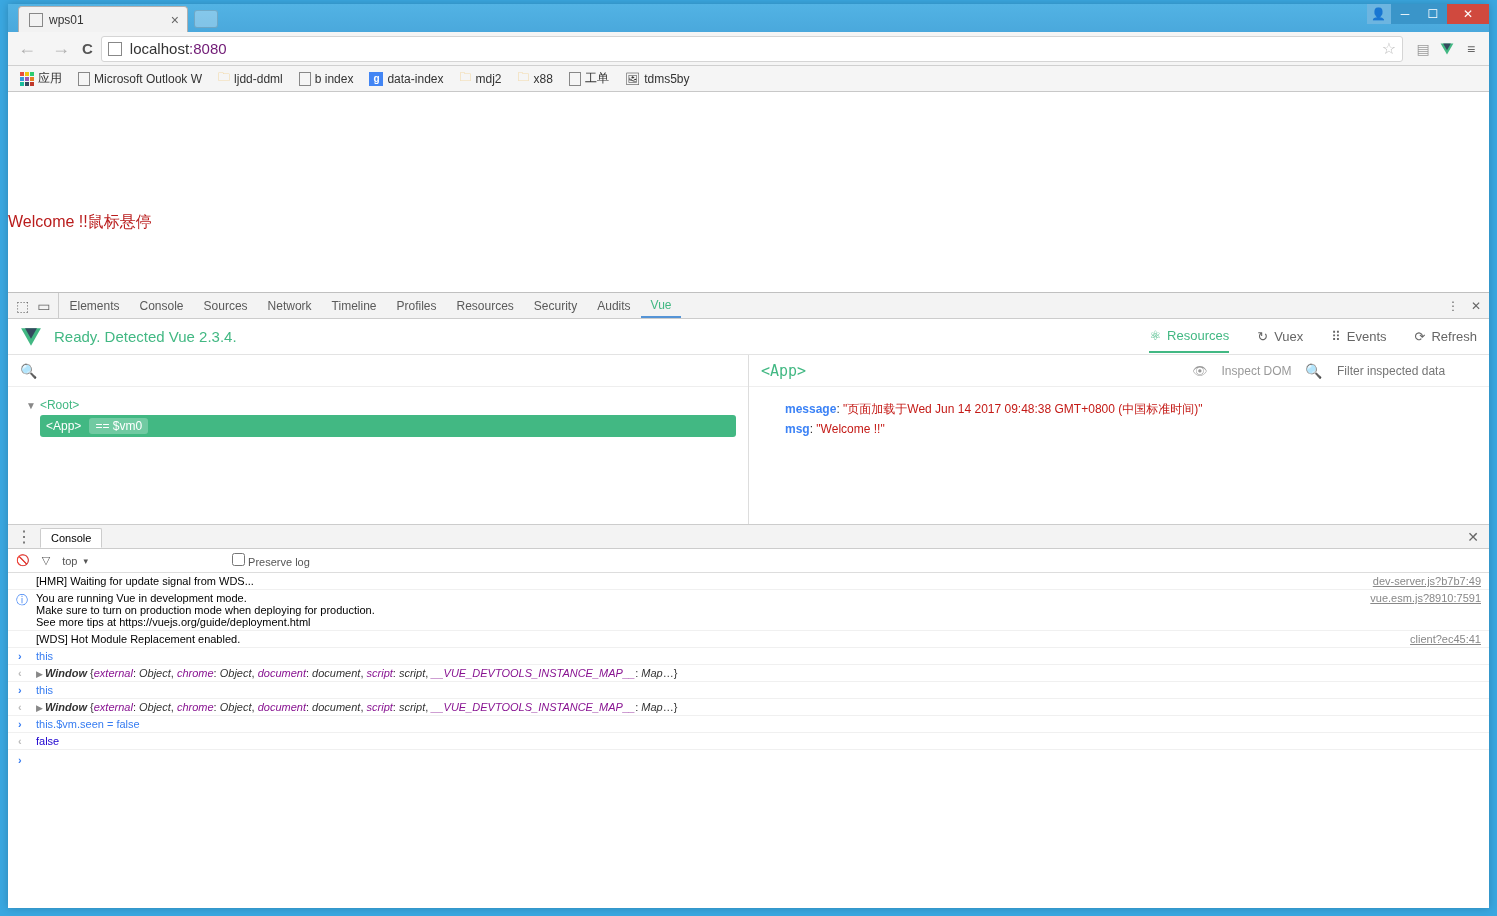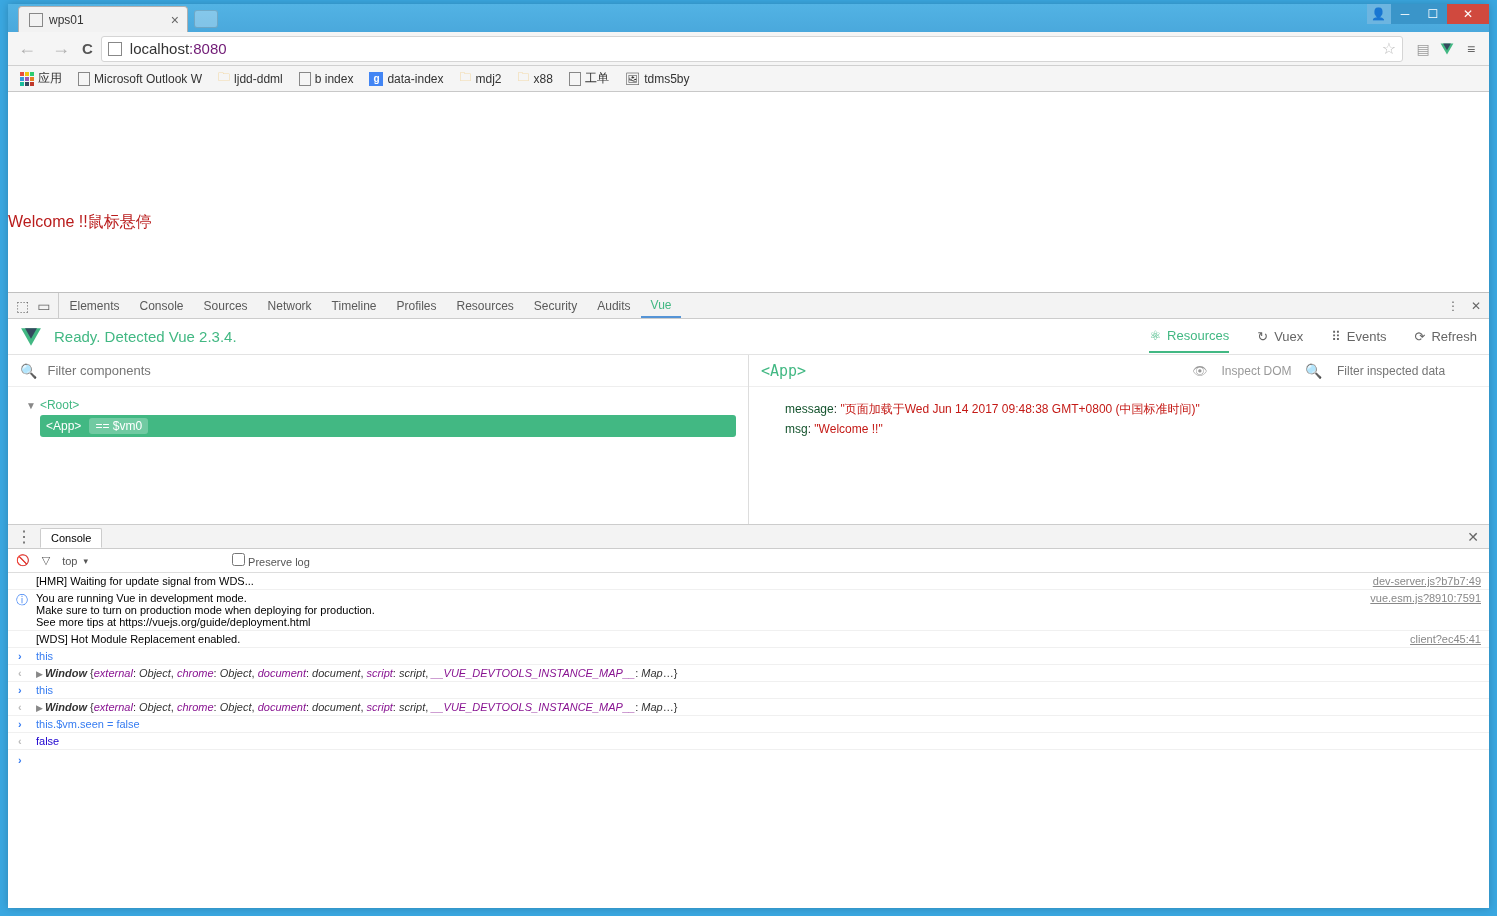--- a/index.html
+++ b/index.html
@@ -60,21 +60,21 @@
 .tree-row.selected .tag{color:#fff;}
 .tree-row.selected .vm{background:rgba(255,255,255,0.25);padding:1px 6px;border-radius:3px;margin-left:4px;}
 .detail-panel{flex:1;display:flex;flex-direction:column;}
 .detail-header{height:32px;display:flex;align-items:center;padding:0 12px;border-bottom:1px solid #eee;}
 .detail-header .comp-name{color:#42b883;font-size:15px;font-family:Menlo,Consolas,monospace;}
 .detail-right{margin-left:auto;display:flex;align-items:center;gap:14px;color:#999;font-size:12px;}
 .detail-right input{border:none;outline:none;font-size:12px;color:#666;width:140px;}
 .data-section{padding:12px 24px;font-family:Menlo,Consolas,monospace;font-size:12px;}
 .data-title{color:#999;margin-bottom:10px;font-family:"Segoe UI",Arial,sans-serif;font-size:13px;}
 .data-row{padding:2px 0 2px 12px;}
-.data-key{color:#14532d;}
+.data-key{color:#3b82f6;font-weight:bold;}
 .data-colon{color:#333;}
 .data-str{color:#c41a16;}
 .data-bool{color:#1c00cf;}
 .console-drawer{flex:1;display:flex;flex-direction:column;background:#fff;}
 .drawer-tabbar{height:24px;background:#f3f3f3;border-bottom:1px solid #ccc;display:flex;align-items:center;position:relative;}
 .drawer-tabbar .dots{padding:0 8px;color:#666;font-size:16px;}
 .drawer-tab{background:#fff;border:1px solid #ccc;border-bottom:1px solid #fff;padding:3px 10px;font-size:11px;position:relative;top:1px;border-radius:2px 2px 0 0;}
 .drawer-close{margin-left:auto;padding:0 10px;color:#666;font-size:14px;}
 .console-toolbar{height:24px;border-bottom:1px solid #ddd;display:flex;align-items:center;padding:0 8px;gap:12px;font-size:11px;color:#555;}
 .console-toolbar .sel{display:flex;align-items:center;gap:4px;}
@@ -250,21 +250,20 @@
               <span>⟳</span>
               <span>Refresh</span>
             </div>
         </div>
       </div>
 
       <div class="vue-panels">
         <div class="tree-panel">
           <div class="filter-row">
             <span class="search-icon">🔍</span>
-            <input placeholder="Filter components" style="">
           </div>
           <div class="tree">
             <div class="tree-row">
                 <span class="caret">▼</span>
                 <span class="tag">&lt;Root&gt;</span>
               </div>
             <div class="tree-row selected">
                 <span class="tag">&lt;App&gt;</span> 
                 <span class="vm">== $vm0</span>
               </div>

